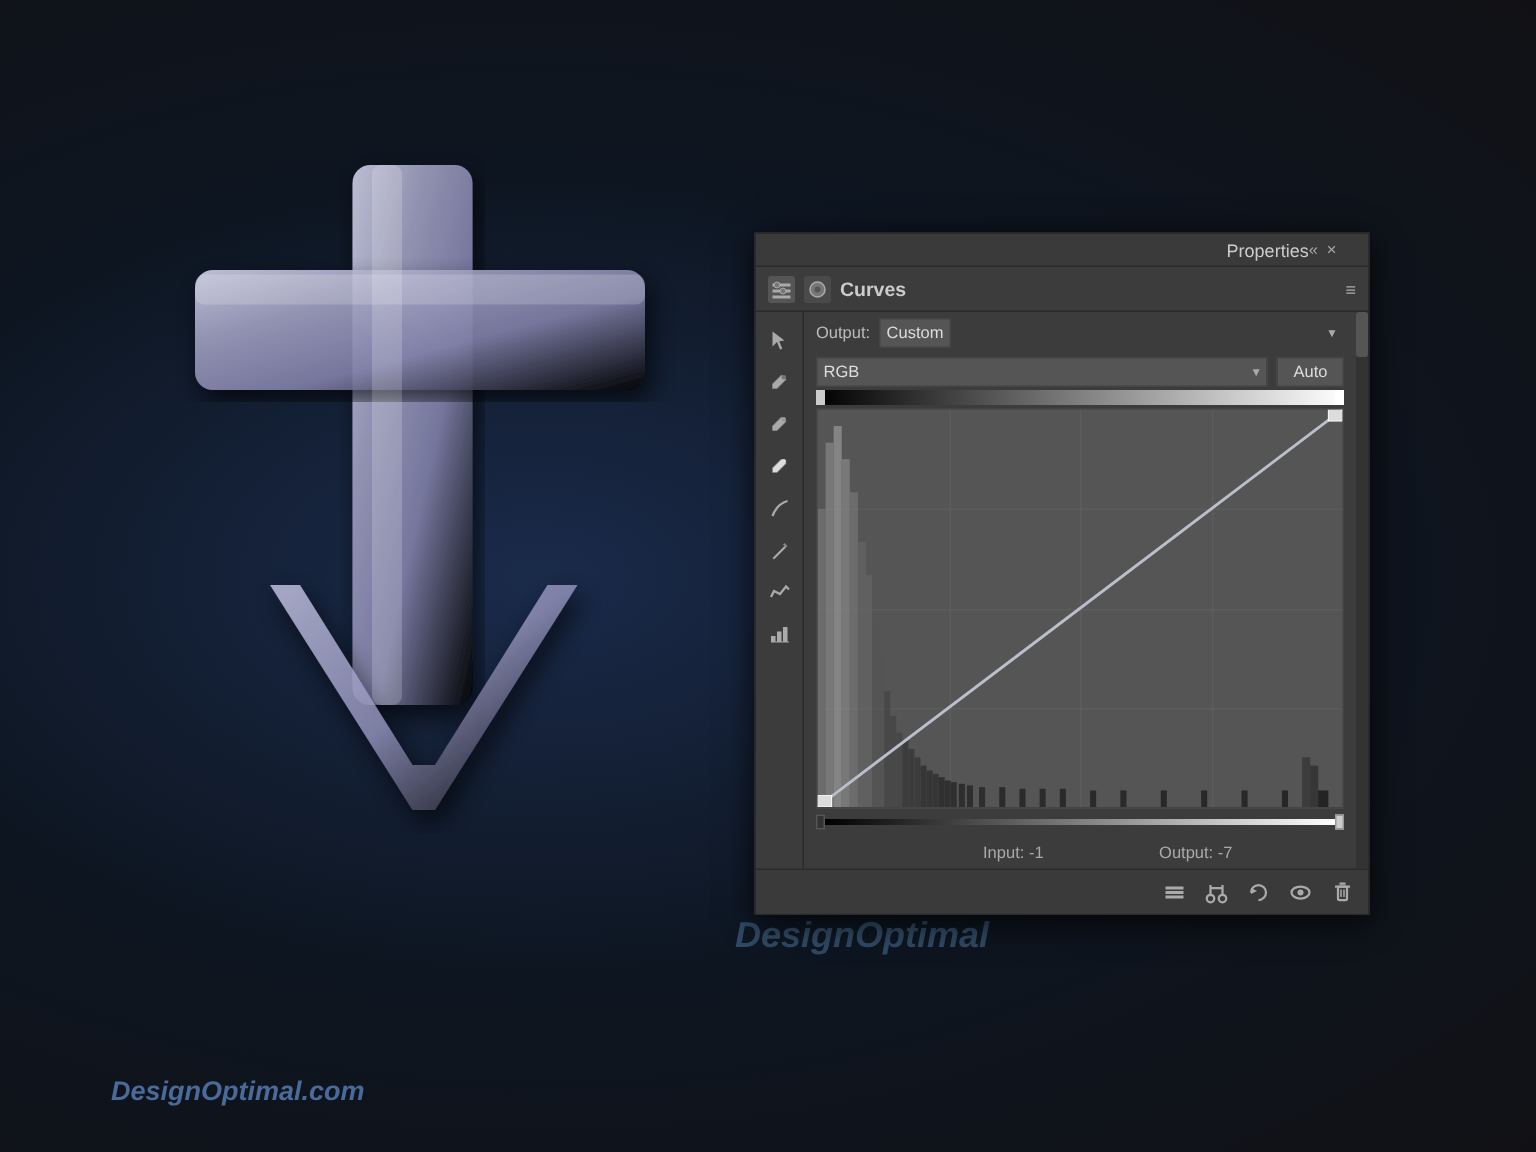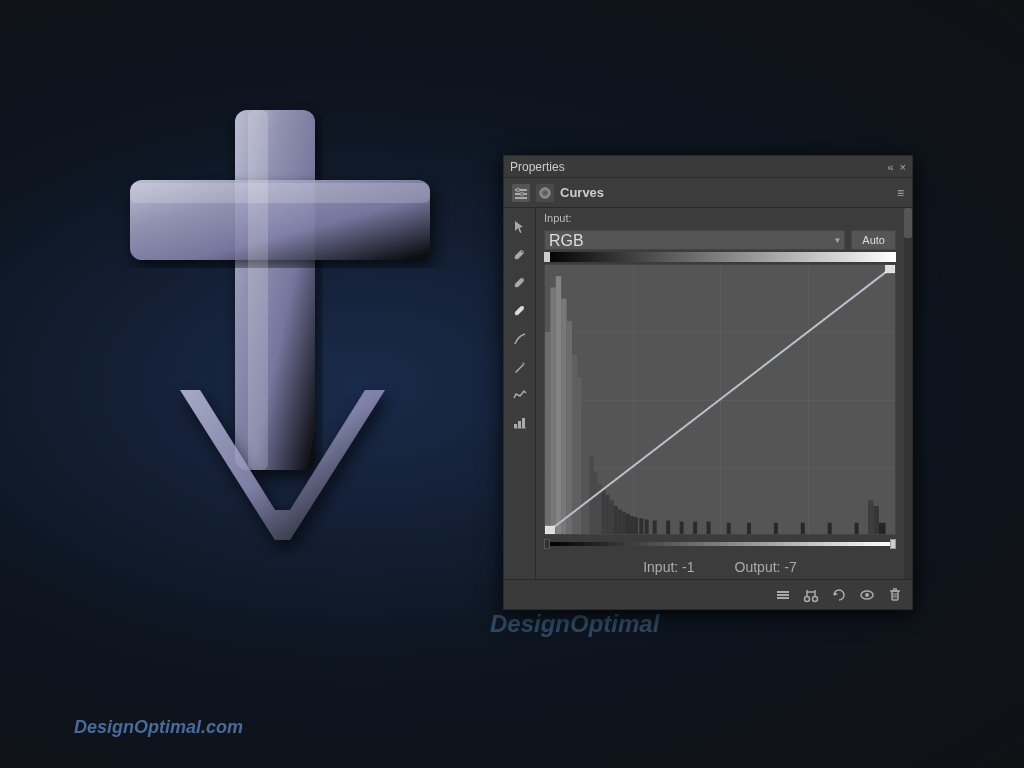--- a/index.html
+++ b/index.html
@@ -61,22 +61,22 @@
       display: flex;
       flex-direction: column;
     }
 
     
     .panel-titlebar {
       background: #3a3a3a;
       height: 22px;
       display: flex;
       align-items: center;
-      justify-content: space-between;
-      padding: 0 6px;
+      justify-content: flex-end;
+      padding: 0 21px;
       border-bottom: 1px solid #2a2a2a;
       flex-shrink: 0;
     }
 
     .panel-title-text {
       color: #ccc;
       font-size: 12px;
     }
 
     .panel-title-controls {
@@ -243,21 +243,21 @@
       color: #aaa;
       pointer-events: none;
     }
 
     .channel-dropdown {
       width: 100%;
       height: 20px;
       background: #555;
       border: 1px solid #444;
       color: #ddd;
-      font-size: 16px;
+      font-size: 11px;
       padding: 0 4px;
       appearance: none;
       -webkit-appearance: none;
       cursor: pointer;
     }
 
     .auto-btn {
       height: 20px;
       padding: 0 10px;
       background: #555;
@@ -315,21 +315,22 @@
       display: flex;
       align-items: center;
       justify-content: center;
       gap: 40px;
       padding: 4px 0;
       flex-shrink: 0;
     }
 
     .io-label {
       color: #aaa;
-      font-size: 14px;
+      font-size: 11px;
+      margin-left: 37px;
     }
 
     
     .gradient-bar {
       height: 10px;
       background: linear-gradient(to right, #000, #fff);
       margin-bottom: 2px;
       position: relative;
     }
 
@@ -499,21 +500,26 @@
           <rect x="5" y="5" width="3" height="7" fill="#aaa"></rect>
           <rect x="9" y="2" width="3" height="10" fill="#aaa"></rect>
           <line x1="1" y1="12" x2="13" y2="12" stroke="#aaa" stroke-width="0.8"></line>
         </svg>
       </div>
     </div>
 
     <div class="panel-right">
 
       <div class="preset-row">
-        <span class="preset-label">Input:</span>
+        <span class="preset-label">Output:</span>
+        <div class="dropdown-wrapper">
+          <select class="preset-dropdown">
+            <option>Custom</option>
+          </select>
+        </div>
       </div>
 
       <div class="channel-row">
         <div class="channel-dropdown-wrapper">
           <select class="channel-dropdown">
             <option>RGB</option>
             <option>Red</option>
             <option>Green</option>
             <option>Blue</option>
           </select>

